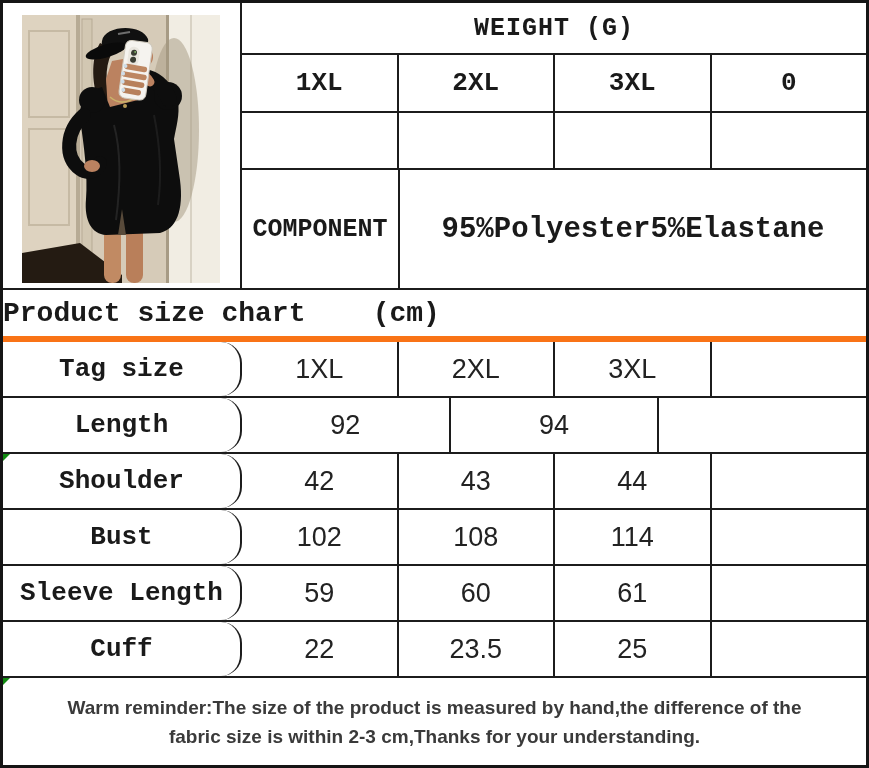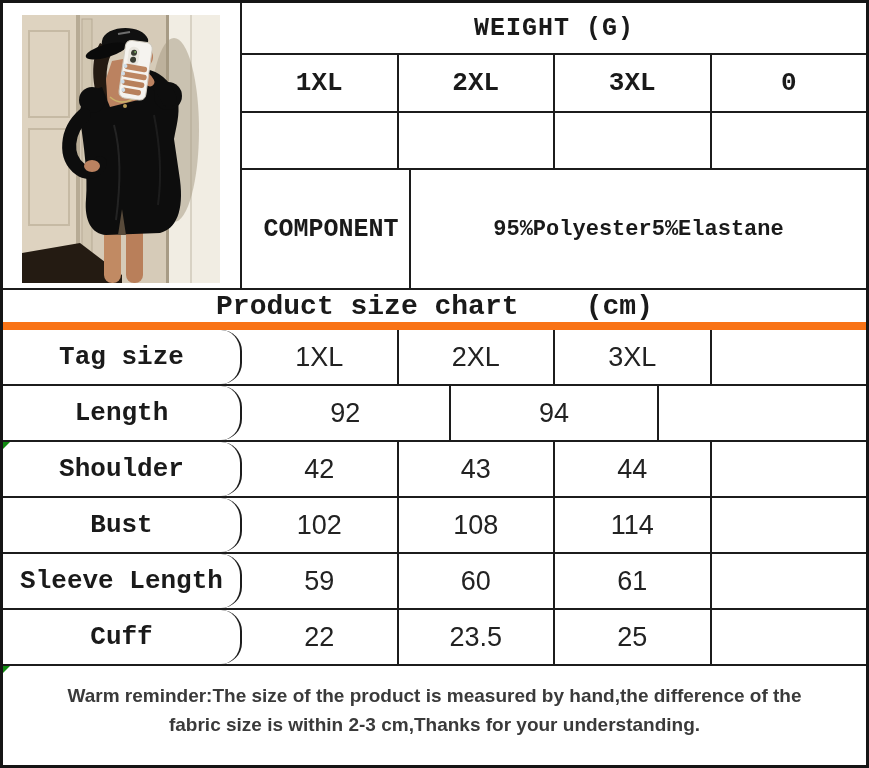--- a/index.html
+++ b/index.html
@@ -17,24 +17,24 @@
   .photo-cell { width:239px; border-right:2px solid #1c1c1c; background:#fff; }
   .photo-cell svg { display:block; margin:12px 0 0 19px; }
   .top-right { flex:1; display:flex; flex-direction:column; }
   .weight-row { height:52px; border-bottom:2px solid #1c1c1c; display:flex; align-items:center; justify-content:center; }
   .weight-row span { font-size:25px; font-weight:bold; letter-spacing:1px; white-space:pre; }
   .grid-row { display:flex; }
   .sizes-row { height:58px; border-bottom:2px solid #1c1c1c; }
   .blank-row { height:57px; border-bottom:2px solid #1c1c1c; }
   .grid-row .gcell { flex:1; border-right:2px solid #1c1c1c; display:flex; align-items:center; justify-content:center; font-size:26px; font-weight:bold; }
   .grid-row .gcell:last-child { border-right:none; }
-  .component-row { flex:1; display:flex;padding-left:11px; }
+  .component-row { flex:1; display:flex; }
   .component-label { width:158px; border-right:2px solid #1c1c1c; display:flex; align-items:center; justify-content:center; font-size:25px; font-weight:bold; }
-  .component-value { flex:1; display:flex; align-items:center; justify-content:center; font-size:22px; font-weight:bold; letter-spacing:0; }
-  .title-row { height:40px; border-bottom:8px solid #f97316; display:flex; align-items:center; justify-content:center; }
+  .component-value { flex:1; display:flex; align-items:center; justify-content:center; font-size:29px; font-weight:bold; letter-spacing:0; }
+  .title-row { height:52px; border-bottom:6px solid #f97316; display:flex; align-items:center; justify-content:flex-start; }
   .title-row span { font-size:28px; font-weight:bold; white-space:pre; }
   .data-row { display:flex; height:56px; border-bottom:2px solid #1c1c1c; }
   .label-cell { position:relative; width:239px; border-right:2px solid #1c1c1c; display:flex; align-items:center; justify-content:center; font-size:26px; font-weight:bold;border-radius:21px; }
   .label-cell.sans { font-family:Liberation Mono, monospace; }
   .val-cell { flex:1; border-right:2px solid #1c1c1c; display:flex; align-items:center; justify-content:center; font-family:"Liberation Sans",sans-serif; font-size:27px; font-weight:400; color:#222; }
   .val-cell:last-child { border-right:none; }
   .reminder { position:relative; flex:1; height:89px; display:flex; flex-direction:column; align-items:center; justify-content:center; font-family:"Liberation Sans",sans-serif; font-size:19px; line-height:1.5; color:#3a3a3a; text-align:center;font-weight:bold; }
   .corner-marker { position:absolute; top:0; left:0; width:0; height:0; border-top:7px solid #118a11; border-right:7px solid transparent; }
 </style>
 </head>

